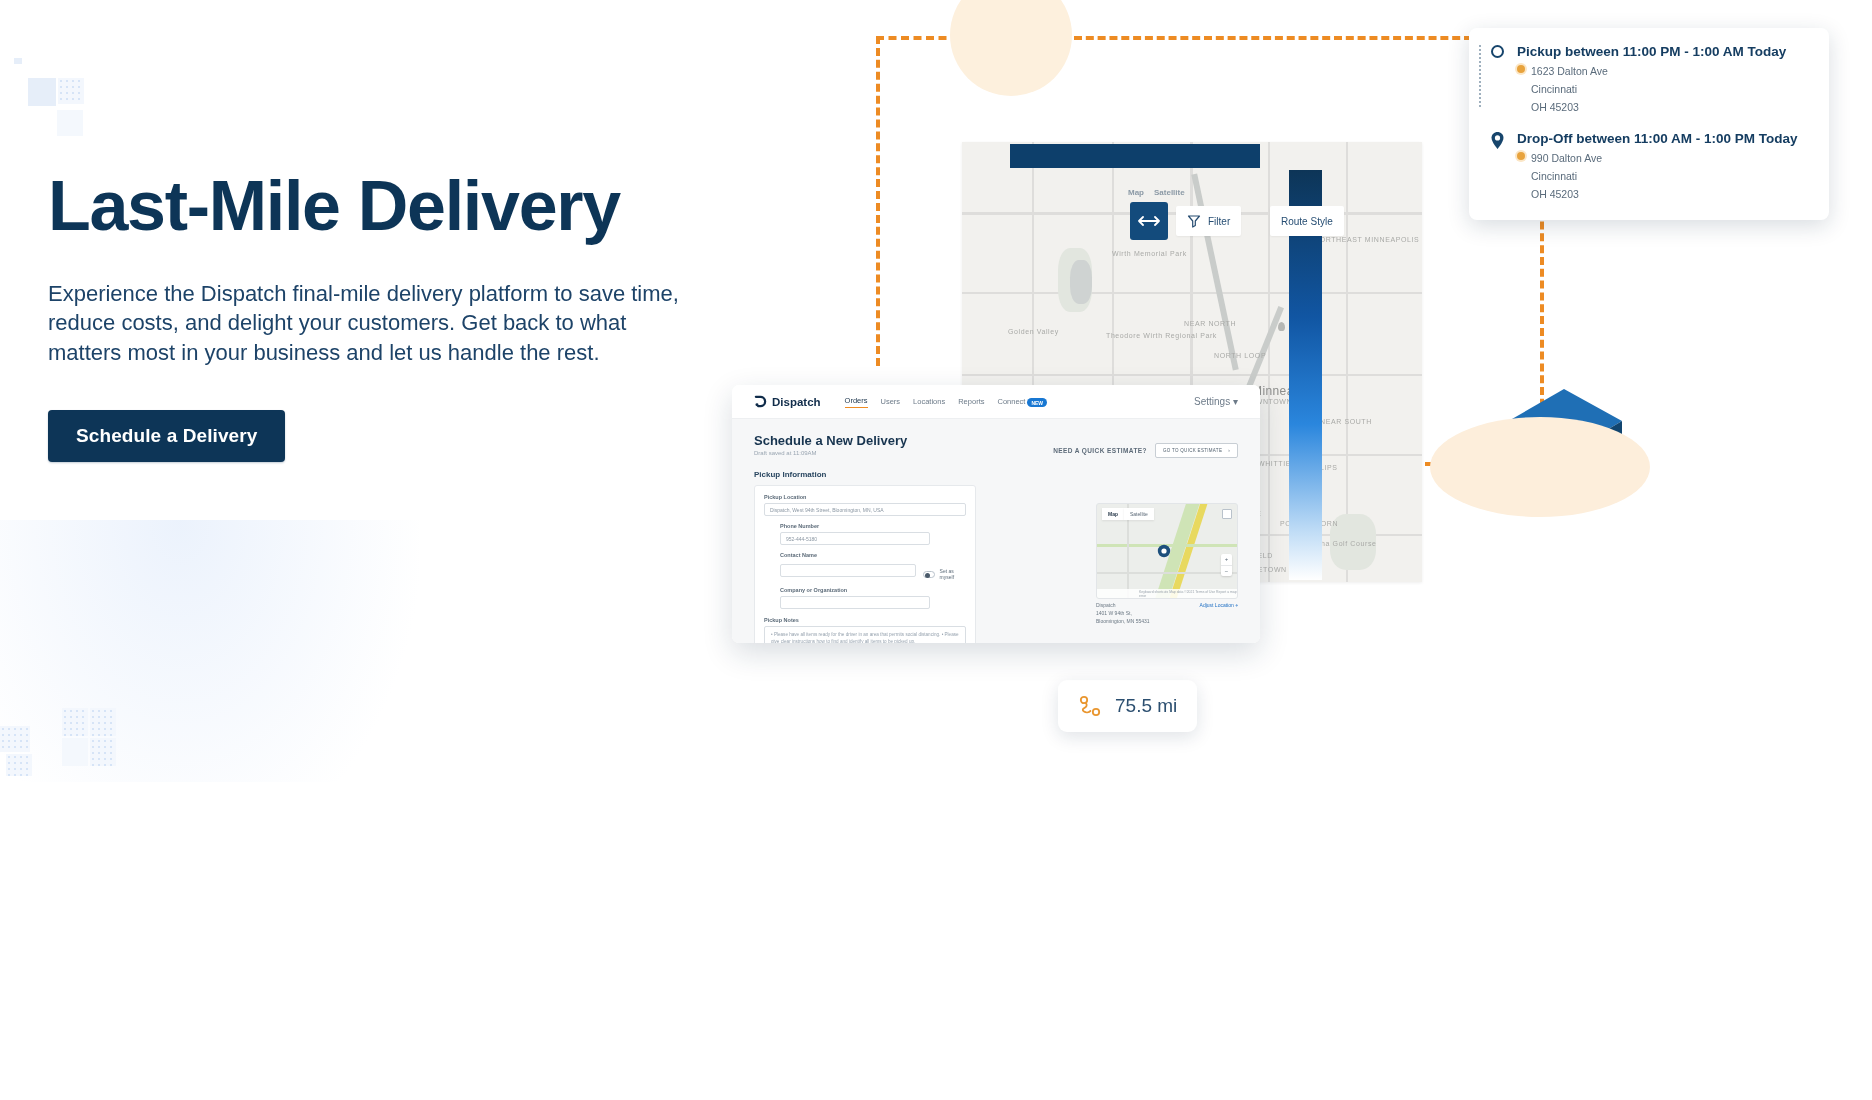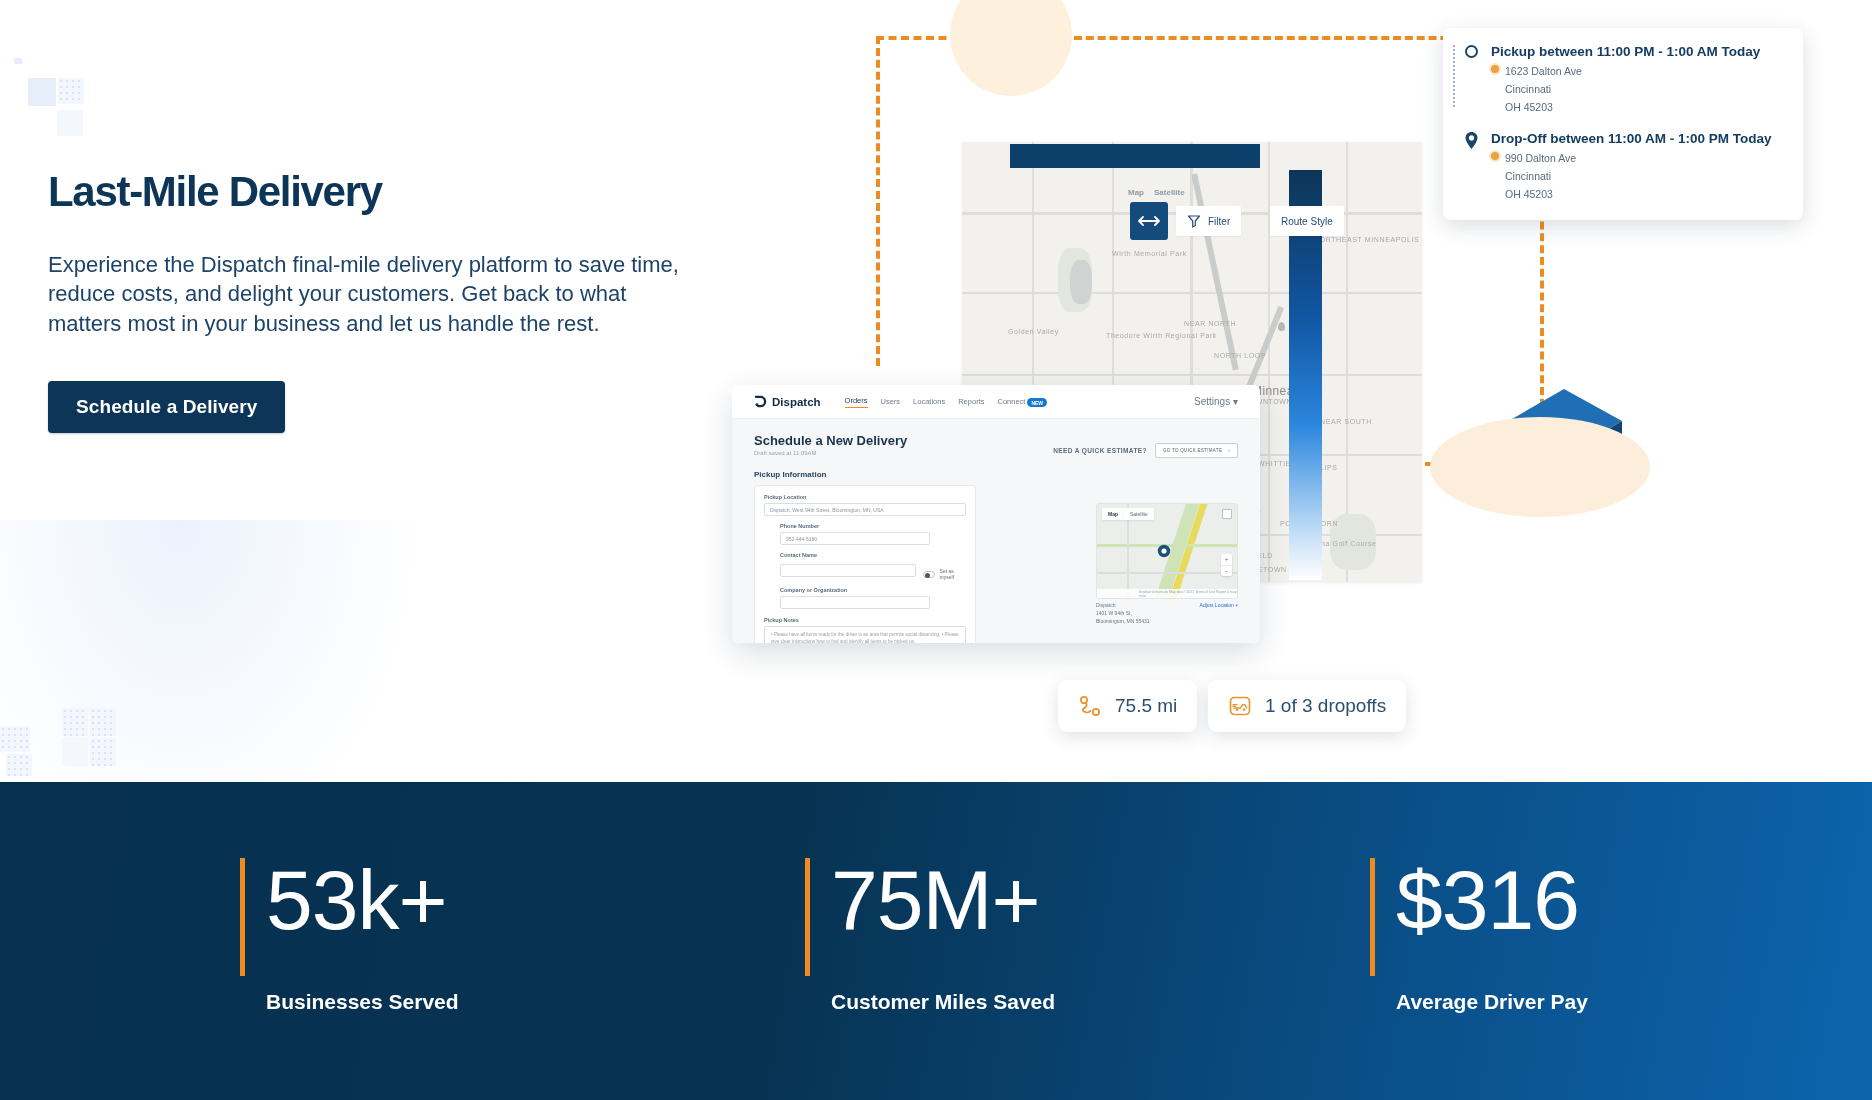--- a/index.html
+++ b/index.html
@@ -29,21 +29,21 @@
   .sq.dot {
     background-color: #f3f7fd;
     background-image: radial-gradient(#d6e4f7 1.1px, transparent 1.2px);
     background-size: 6px 6px;
   }
   .sq.pale { background: #f4f8fd; }
 
   
   .copy { position: absolute; left: 48px; top: 170px; width: 800px; }
   h1.headline {
-    font-size: 42px; line-height: 1.04; font-weight: 700;
+    font-size: 70px; line-height: 1.04; font-weight: 700;
     color: #0d3557; letter-spacing: -1.3px;
   }
   h1.headline .accent { color: #1668c9; display: block; }
   p.sub {
     margin-top: 36px; width: 640px;
     font-size: 22px; line-height: 1.35; color: #1d4368; font-weight: 400;
   }
   .cta {
     margin-top: 42px; display: inline-flex; align-items: center; justify-content: center;
     height: 52px; padding: 0 28px; border-radius: 4px;
@@ -119,21 +119,21 @@
   }
   .mt-filter { left: 336px; top: 206px; }
   .mt-route  { left: 430px; top: 206px; }
   .mt-maptoggle {
     position: absolute; left: 288px; top: 188px;
     display: flex; gap: 10px; font-size: 8px; color: #8c9aa6; font-weight: 700;
   }
 
   
   .stops-card {
-    position: absolute; left: 603px; top: 28px; width: 360px;
+    position: absolute; left: 629px; top: 28px; width: 360px;
     background: #fff; border-radius: 8px; padding: 16px 18px 18px 18px;
     box-shadow: 0 6px 22px rgba(16,42,67,.16);
   }
   .stop { position: relative; padding-left: 30px; }
   .stop + .stop { margin-top: 15px; }
   .stop-title { font-size: 13.5px; font-weight: 700; color: #153d61; line-height: 1.25; }
   .stop-addr { font-size: 10.5px; color: #5a6b7b; line-height: 1.55; margin-top: 2px; padding-left: 14px; position: relative;}
   .marker-dot {
     position: absolute; left: 0; top: 2px; width: 8px; height: 8px; border-radius: 50%;
     background: #e8a33d; box-shadow: 0 0 0 2px #fbe6c6;
@@ -437,30 +437,20 @@
       </div>
 
       <div class="pill pill-mi">
         <svg width="24" height="24" viewBox="0 0 24 24">
           <circle cx="6" cy="6" r="3.2" fill="none" stroke="#e9962f" stroke-width="1.8"></circle>
           <circle cx="18" cy="18" r="3.2" fill="none" stroke="#e9962f" stroke-width="1.8"></circle>
           <path d="M7.6 8.6c2 2.2 1 4.4-1 5.2s-2.6 2.6-.6 3.8 5 .8 6.4-.6" fill="none" stroke="#e9962f" stroke-width="1.8" stroke-linecap="round"></path>
         </svg>
         <span>75.5 mi</span>
       </div>
-      <div class="pill pill-drop">
-        <svg width="24" height="24" viewBox="0 0 24 24">
-          <rect x="2.5" y="3.5" width="19" height="17" rx="4" fill="none" stroke="#e9962f" stroke-width="1.7"></rect>
-          <path d="M6 14h6.5l2-3.2h2.6l1.4 3.2" fill="none" stroke="#e9962f" stroke-width="1.5" stroke-linecap="round" stroke-linejoin="round"></path>
-          <circle cx="9" cy="15.6" r="1.3" fill="#e9962f"></circle>
-          <circle cx="16" cy="15.6" r="1.3" fill="#e9962f"></circle>
-          <path d="M5 10.6h4M5 12.4h2.5" stroke="#e9962f" stroke-width="1.4" stroke-linecap="round"></path>
-        </svg>
-        <span>1 of 3 dropoffs</span>
-      </div>
 
       <div class="appwin">
         <div class="app-nav">
           <div class="app-logo">
             <svg width="13" height="13" viewBox="0 0 14 14">
               <path d="M2 2h5a5 5 0 110 10H4.5" fill="none" stroke="#102c4a" stroke-width="2.4" stroke-linecap="round"></path>
               <circle cx="3.2" cy="10.6" r="1.6" fill="#102c4a"></circle>
             </svg>
             <span>Dispatch</span>
           </div>
@@ -553,31 +543,14 @@
             <div>Dispatch</div>
             <div>1401 W 94th St,</div>
             <div>Bloomington, MN 55431</div>
           </div>
         </div>
       </div>
 
     </div>
   </section>
 
-  <section class="stats">
-    <div class="stat s1">
-      <div class="bar"></div>
-      <div class="num">53k+</div>
-      <div class="lab">Businesses Served</div>
-    </div>
-    <div class="stat s2">
-      <div class="bar"></div>
-      <div class="num">75M+</div>
-      <div class="lab">Customer Miles Saved</div>
-    </div>
-    <div class="stat s3">
-      <div class="bar"></div>
-      <div class="num">$316</div>
-      <div class="lab">Average Driver Pay</div>
-    </div>
-  </section>
 
 </div>
 
 </body></html>

